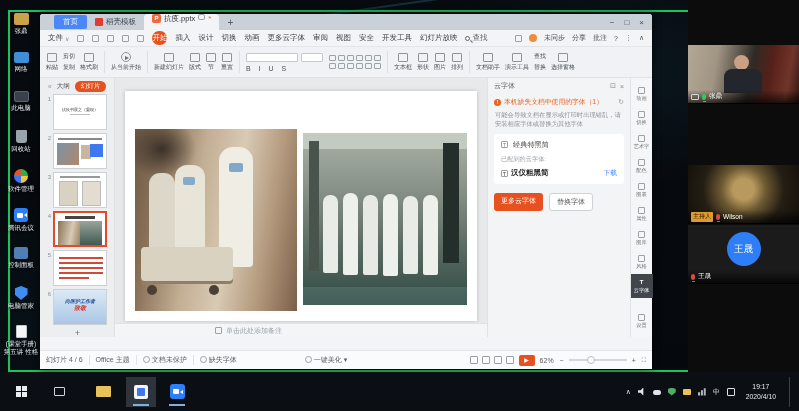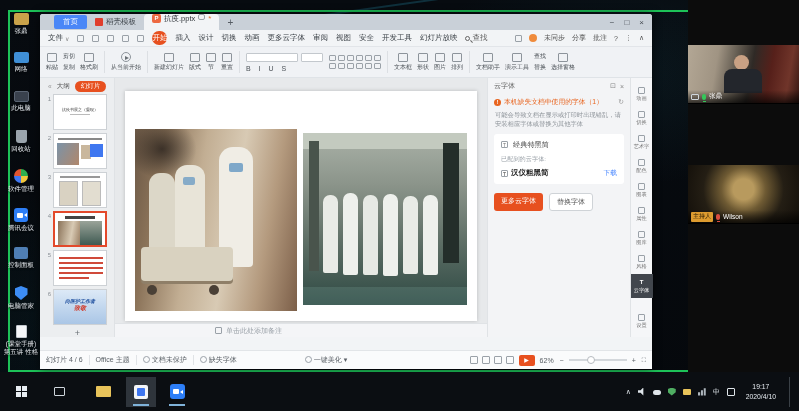--- a/index.html
+++ b/index.html
@@ -583,20 +583,27 @@
 
 
     <div class="tile" style="top:165px; background:radial-gradient(circle at 50% 42%, #b89a5e 0 16%, #6e5a33 34%, #241e14 62%, #120e09 100%);">
       <div class="tlabel">
         <span class="host-badge">主持人</span>
         <span class="mic off"></span>
         <span>Wilson</span>
       </div>
     </div>
 
+    <div class="tile" style="top:225px;">
+      <div class="avatar-big">王晟</div>
+      <div class="tlabel">
+        <span class="mic off"></span>
+        <span>王晟</span>
+      </div>
+    </div>
 
   </div>
 
   <div class="taskbar">
     <div class="tb-ic" style="margin-left:6px;">
       <span class="startgrid">
           <i></i>
           <i></i>
           <i></i>
           <i></i>

